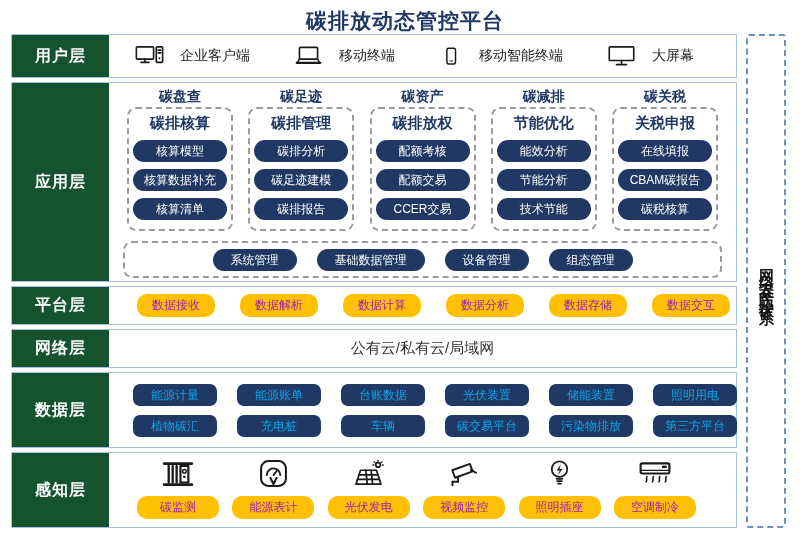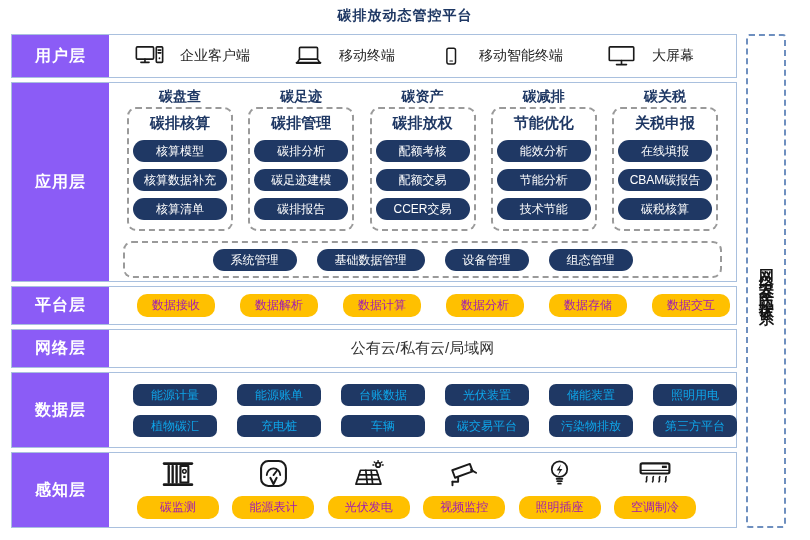--- a/index.html
+++ b/index.html
@@ -1,24 +1,24 @@
 <!DOCTYPE html>
 <html><head>
 <meta charset="utf-8">
 <style>
   * { box-sizing: border-box; margin: 0; padding: 0; }
   html, body { width: 810px; height: 540px; background: #fff; overflow: hidden;
     font-family: "Liberation Sans", "DejaVu Sans", sans-serif; }
   .page { position: relative; width: 810px; height: 540px; }
-  .title { height: 32px; padding-top: 7px; text-align: center; font-size: 14px;
+  .title { height: 32px; padding-top: 7px; text-align: center; font-size: 21px;
     font-weight: bold; color: #1F3864; letter-spacing: 1px; }
   .main { display: flex; align-items: stretch; gap: 9px; padding: 2px 10px 0 11px; height: 496px; }
   .stack { width: 726px; display: flex; flex-direction: column; gap: 4px; }
   .band { border: 1px solid #A9C0DE; background: #fff; display: flex; flex: none; }
-  .band-label { width: 97px; flex: none; background: #8b5cf6; color: #fff;
+  .band-label { width: 97px; flex: none; background: #14532d; color: #fff;
     font-weight: bold; font-size: 16px; display: flex; align-items: center;
     justify-content: center; letter-spacing: 1px; }
   .band-content { flex: 1; min-width: 0; }
   .band.user { height: 44px; }
   .band.app { height: 200px; }
   .band.platform { height: 39px; }
   .band.network { height: 39px; }
   .band.data { height: 76px; }
   .band.perception { height: 76px; }
 

